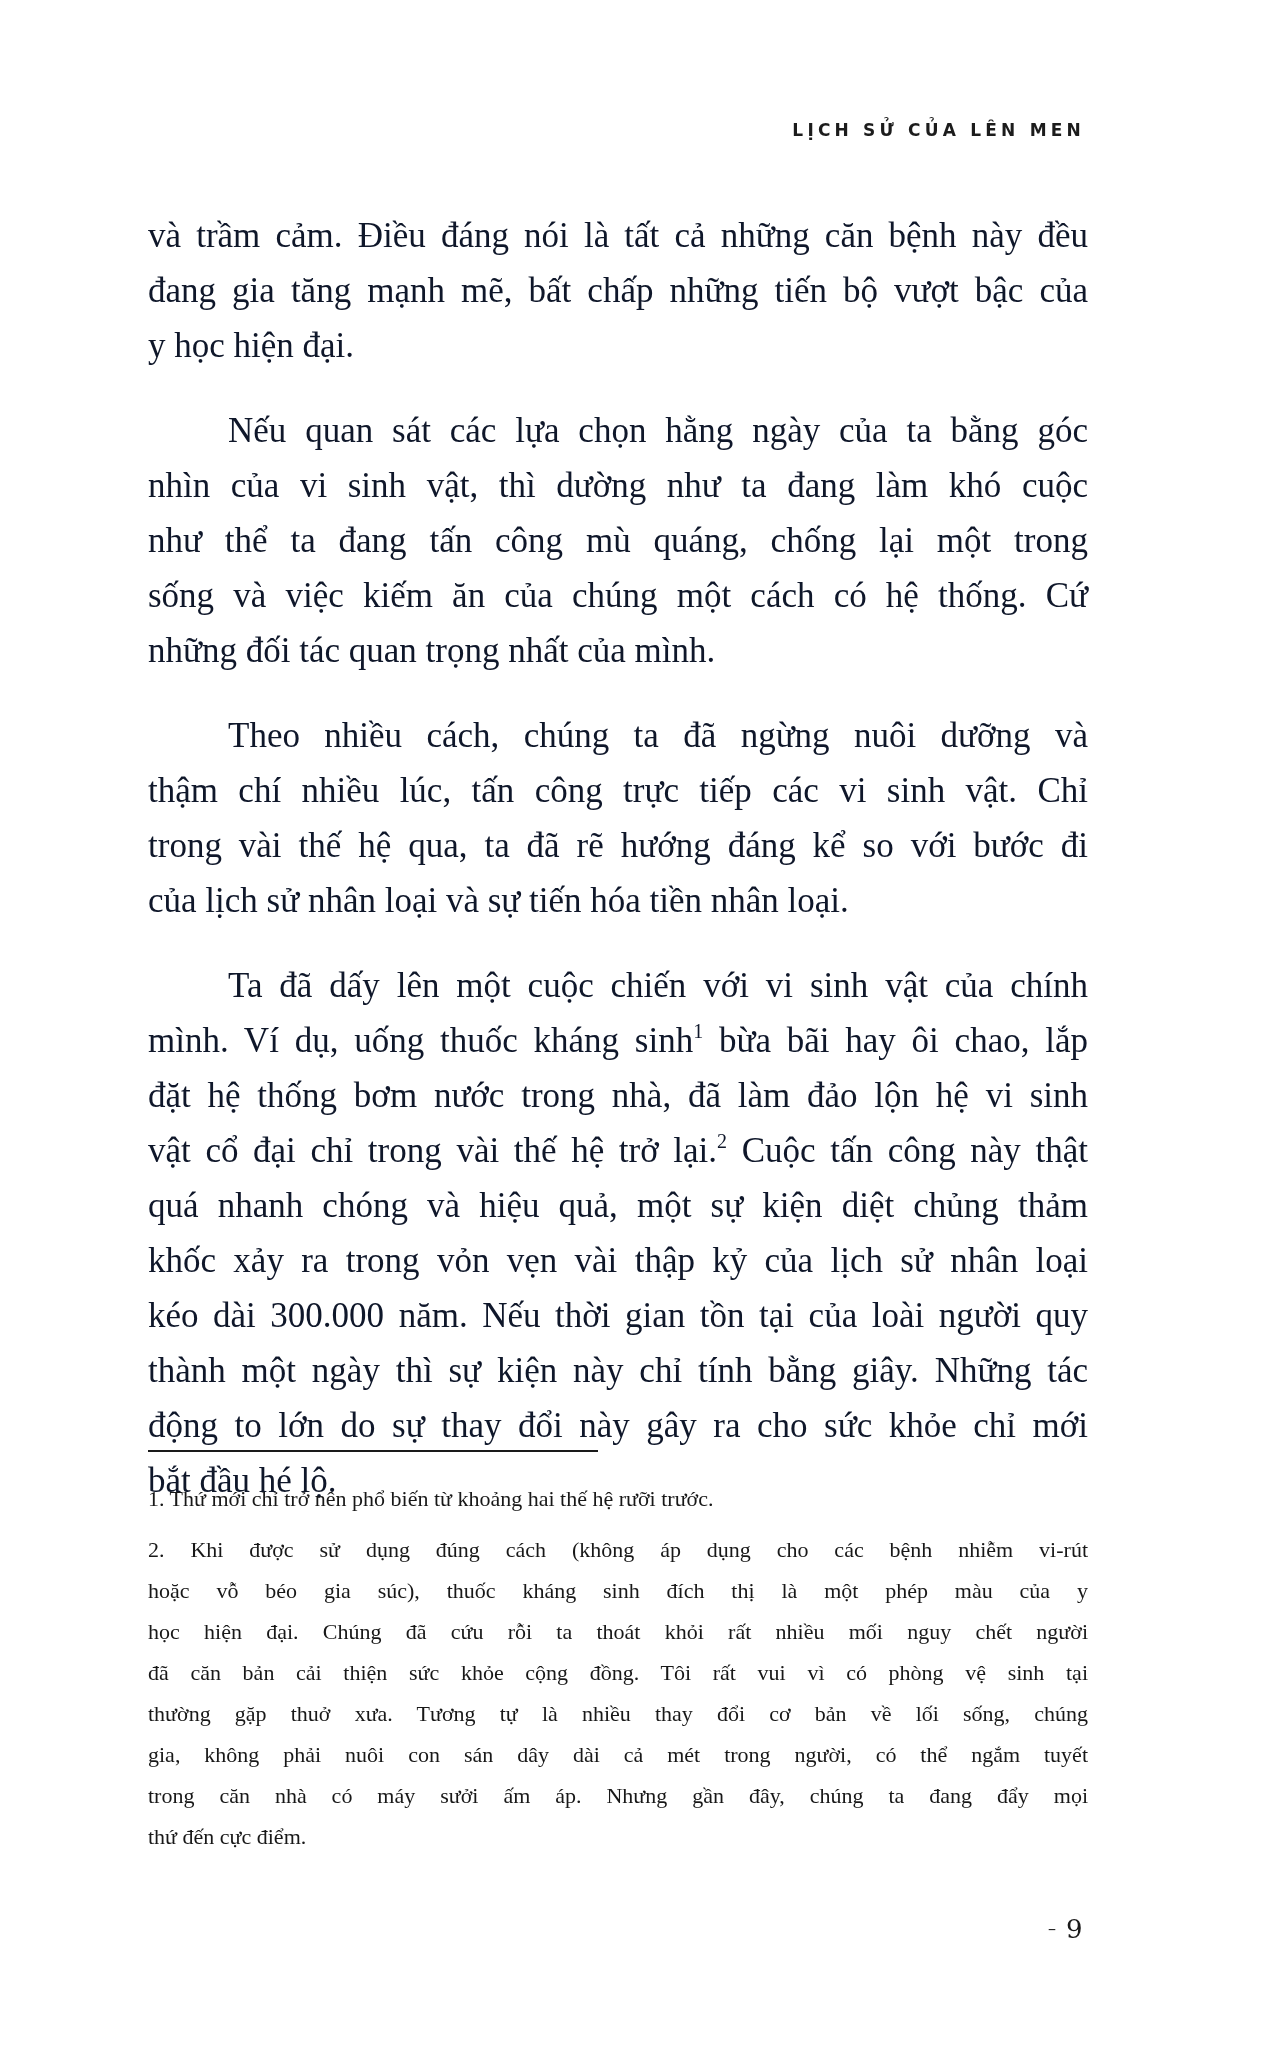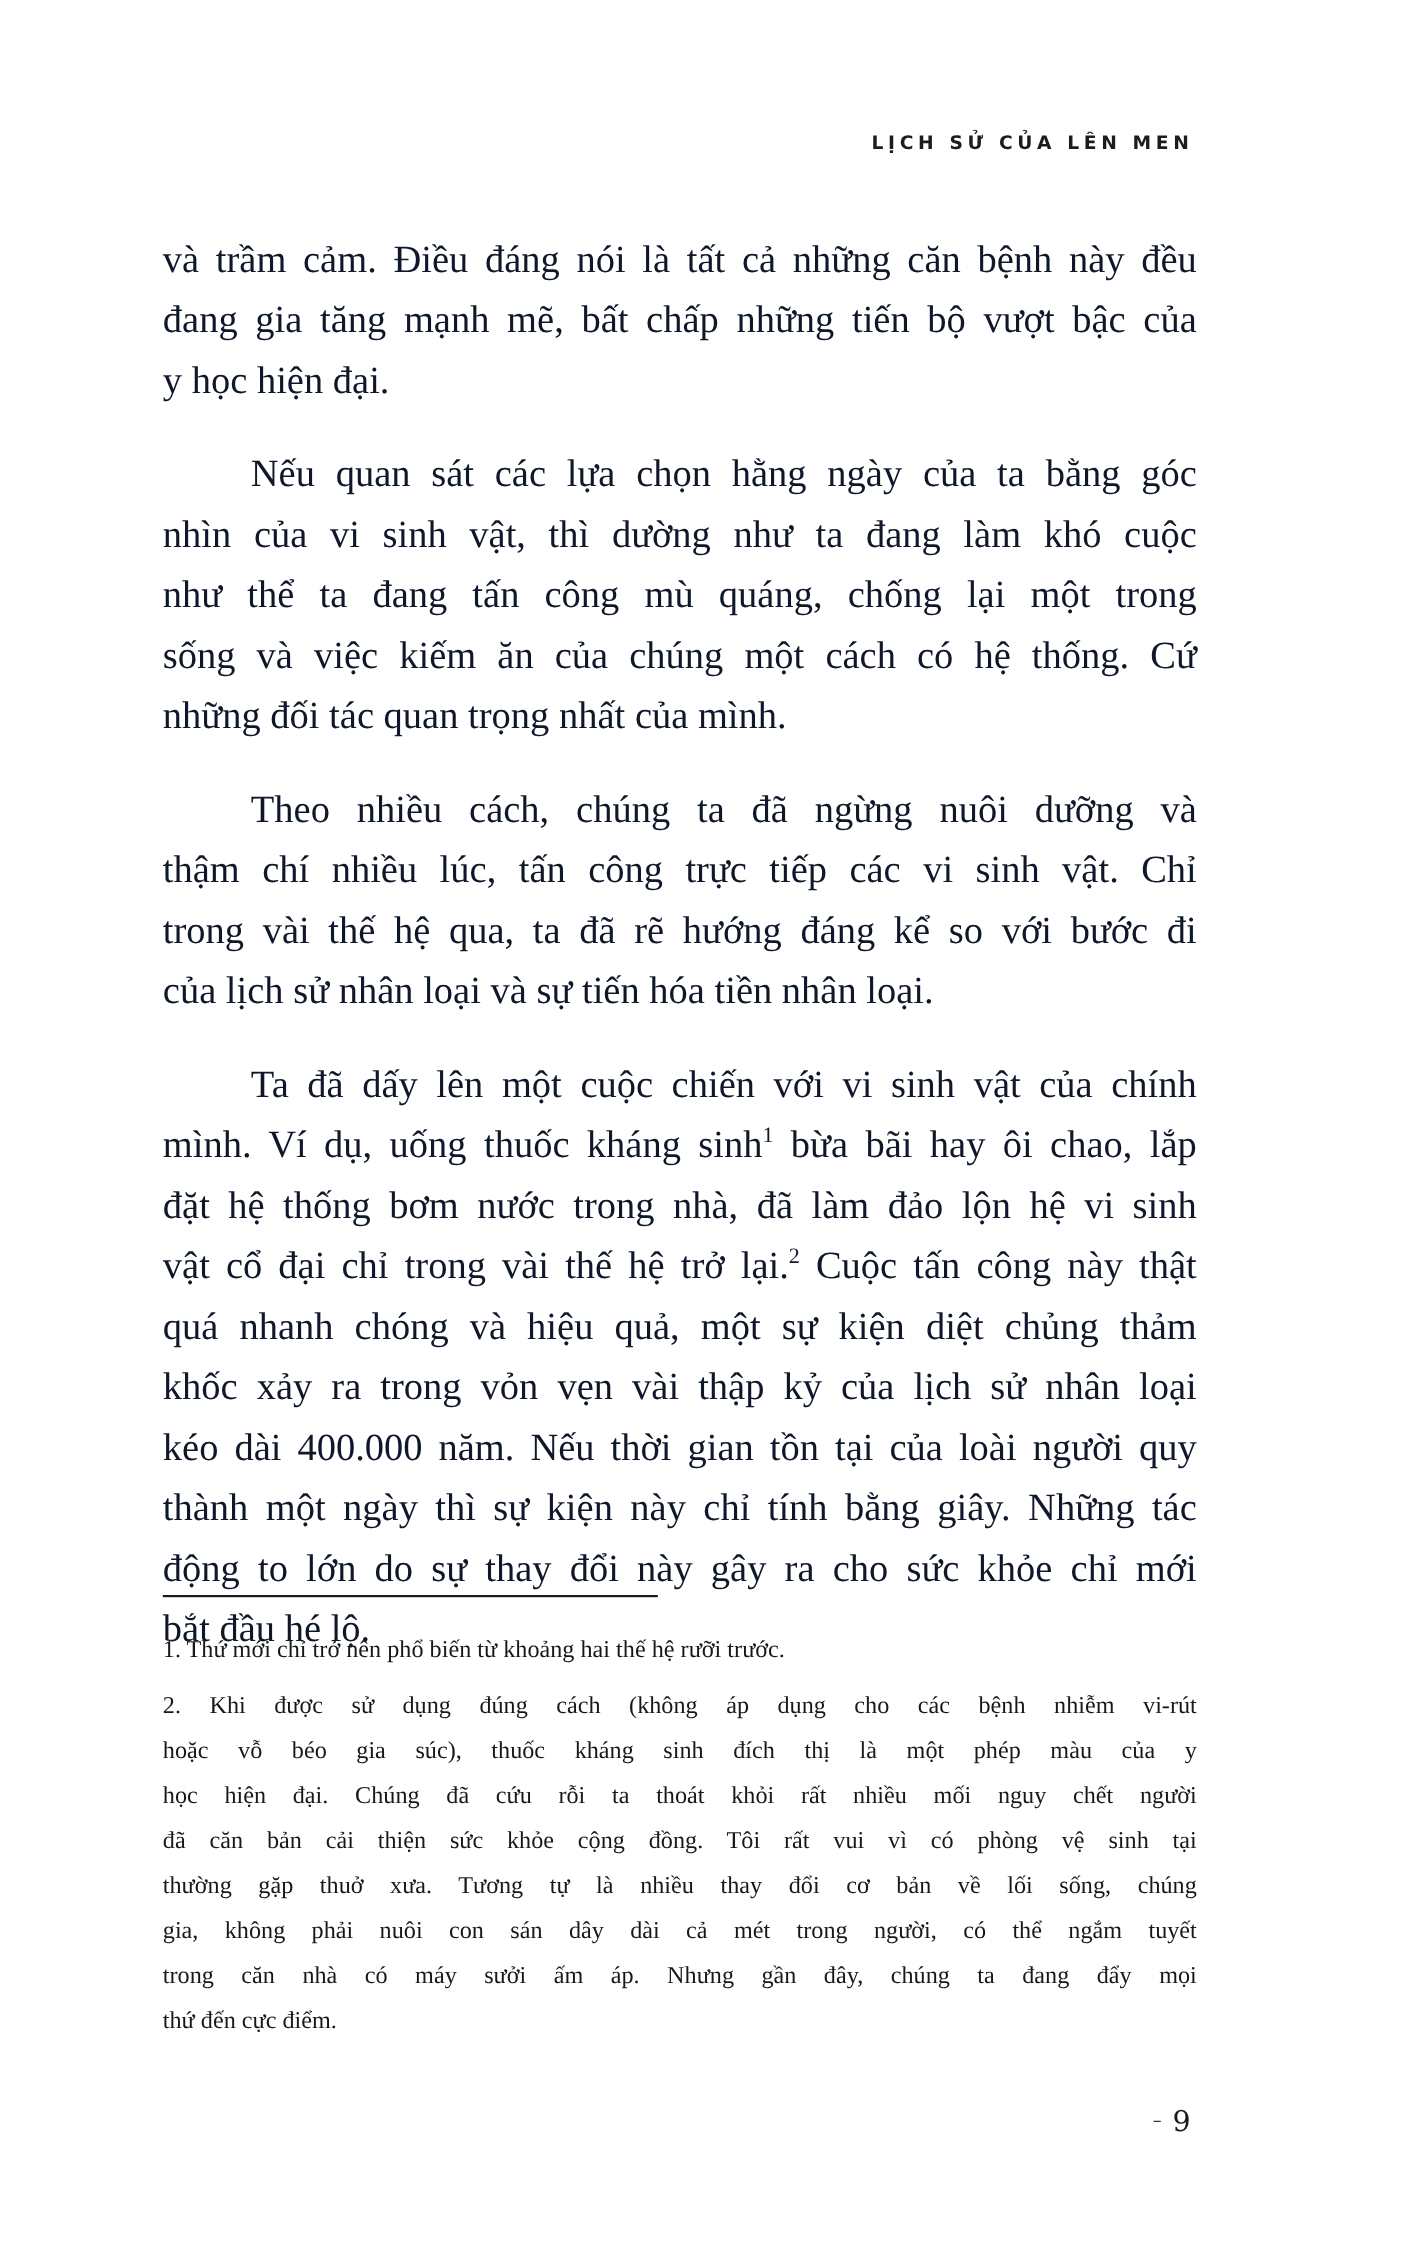--- a/index.html
+++ b/index.html
@@ -119,21 +119,21 @@
     <span class="line">trong vài thế hệ qua, ta đã rẽ hướng đáng kể so với bước đi</span>
     <span class="line last">của lịch sử nhân loại và sự tiến hóa tiền nhân loại.</span>
   </p>
   <p class="para">
     <span class="line indent">Ta đã dấy lên một cuộc chiến với vi sinh vật của chính</span>
     <span class="line"><span>mình. Ví dụ, uống thuốc kháng sinh</span><sup>1</sup><span> bừa bãi hay ôi chao, lắp</span></span>
     <span class="line">đặt hệ thống bơm nước trong nhà, đã làm đảo lộn hệ vi sinh</span>
     <span class="line"><span>vật cổ đại chỉ trong vài thế hệ trở lại.</span><sup>2</sup><span> Cuộc tấn công này thật</span></span>
     <span class="line">quá nhanh chóng và hiệu quả, một sự kiện diệt chủng thảm</span>
     <span class="line">khốc xảy ra trong vỏn vẹn vài thập kỷ của lịch sử nhân loại</span>
-    <span class="line">kéo dài 400.000 năm. Nếu thời gian tồn tại của loài người quy</span>
+    <span class="line">kéo dài 300.000 năm. Nếu thời gian tồn tại của loài người quy</span>
     <span class="line">thành một ngày thì sự kiện này chỉ tính bằng giây. Những tác</span>
     <span class="line">động to lớn do sự thay đổi này gây ra cho sức khỏe chỉ mới</span>
     <span class="line last">bắt đầu hé lộ.</span>
   </p>
 </div>
 
 <div class="rule"></div>
 
 <div class="footnotes">
   <p class="fn">

